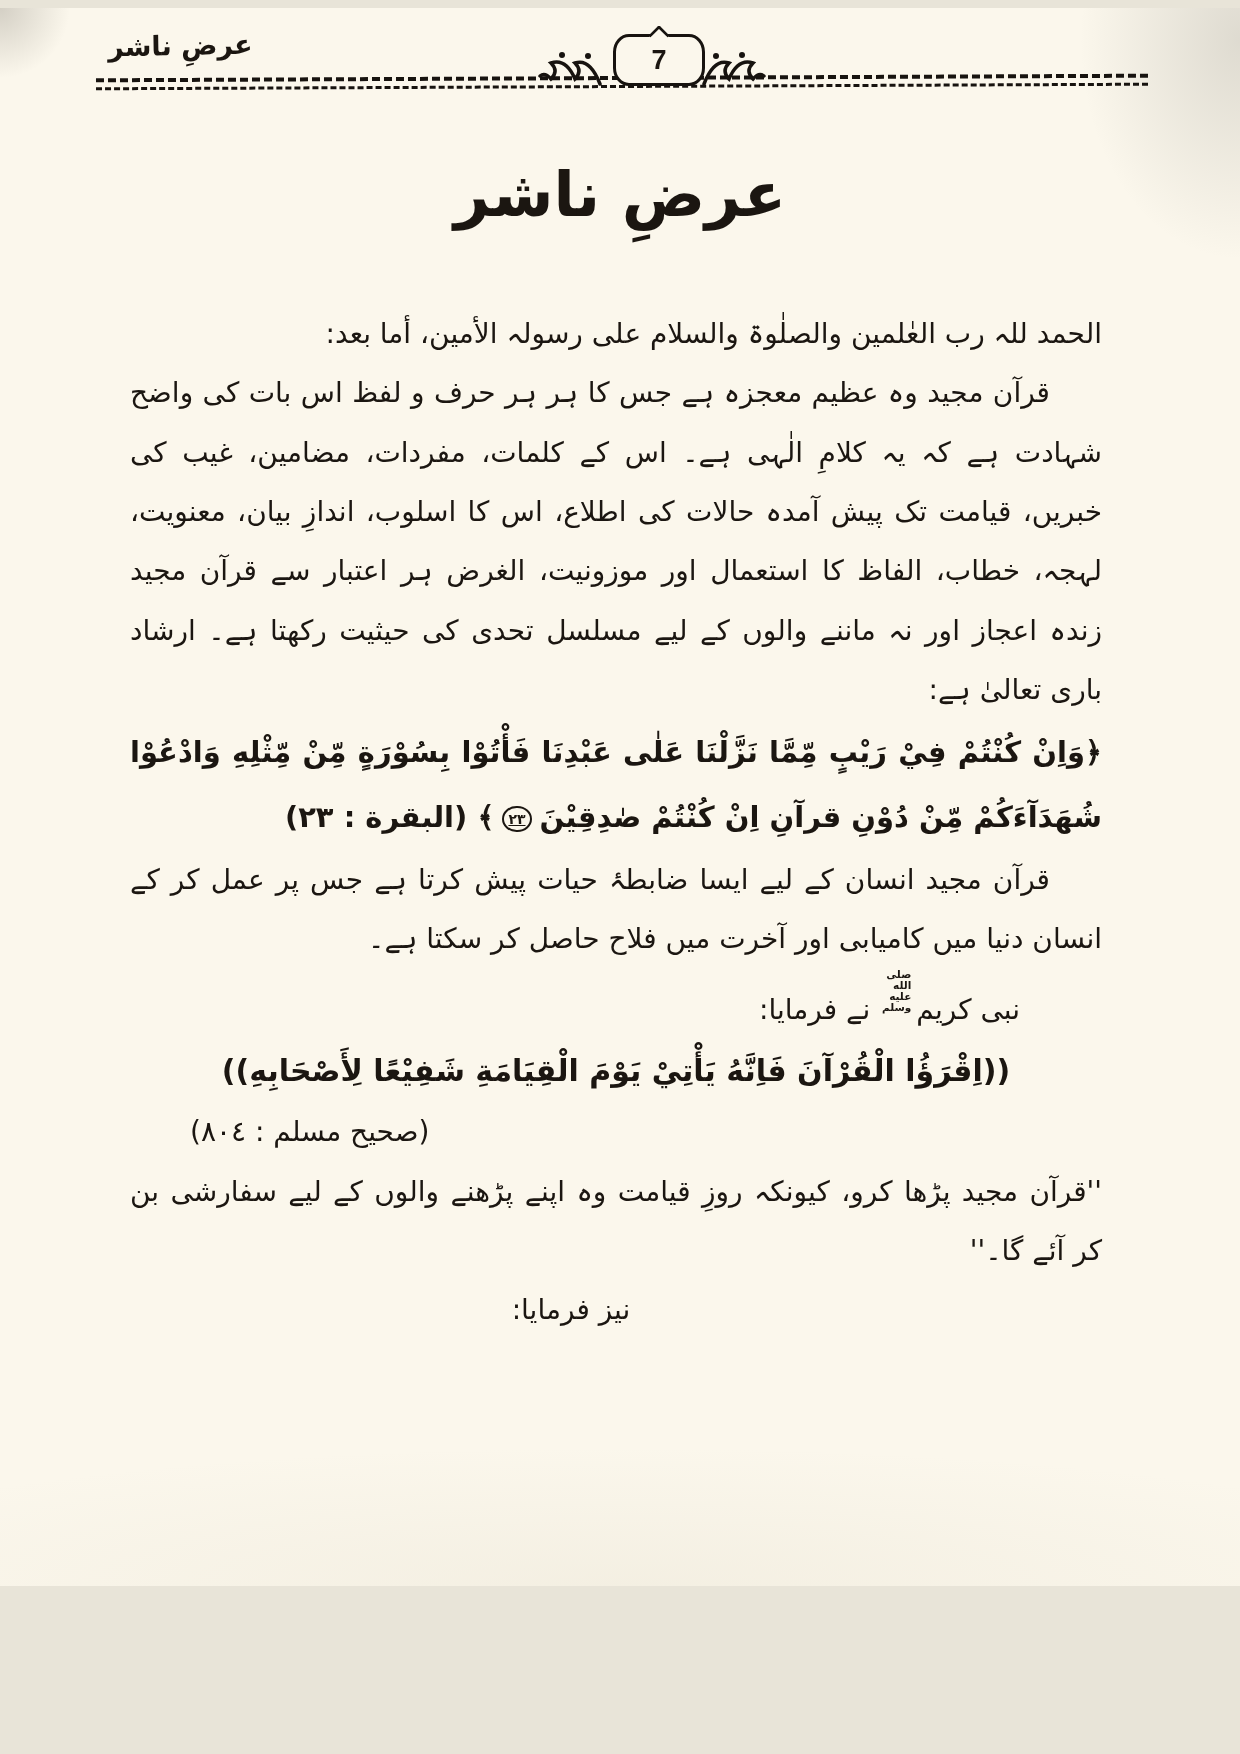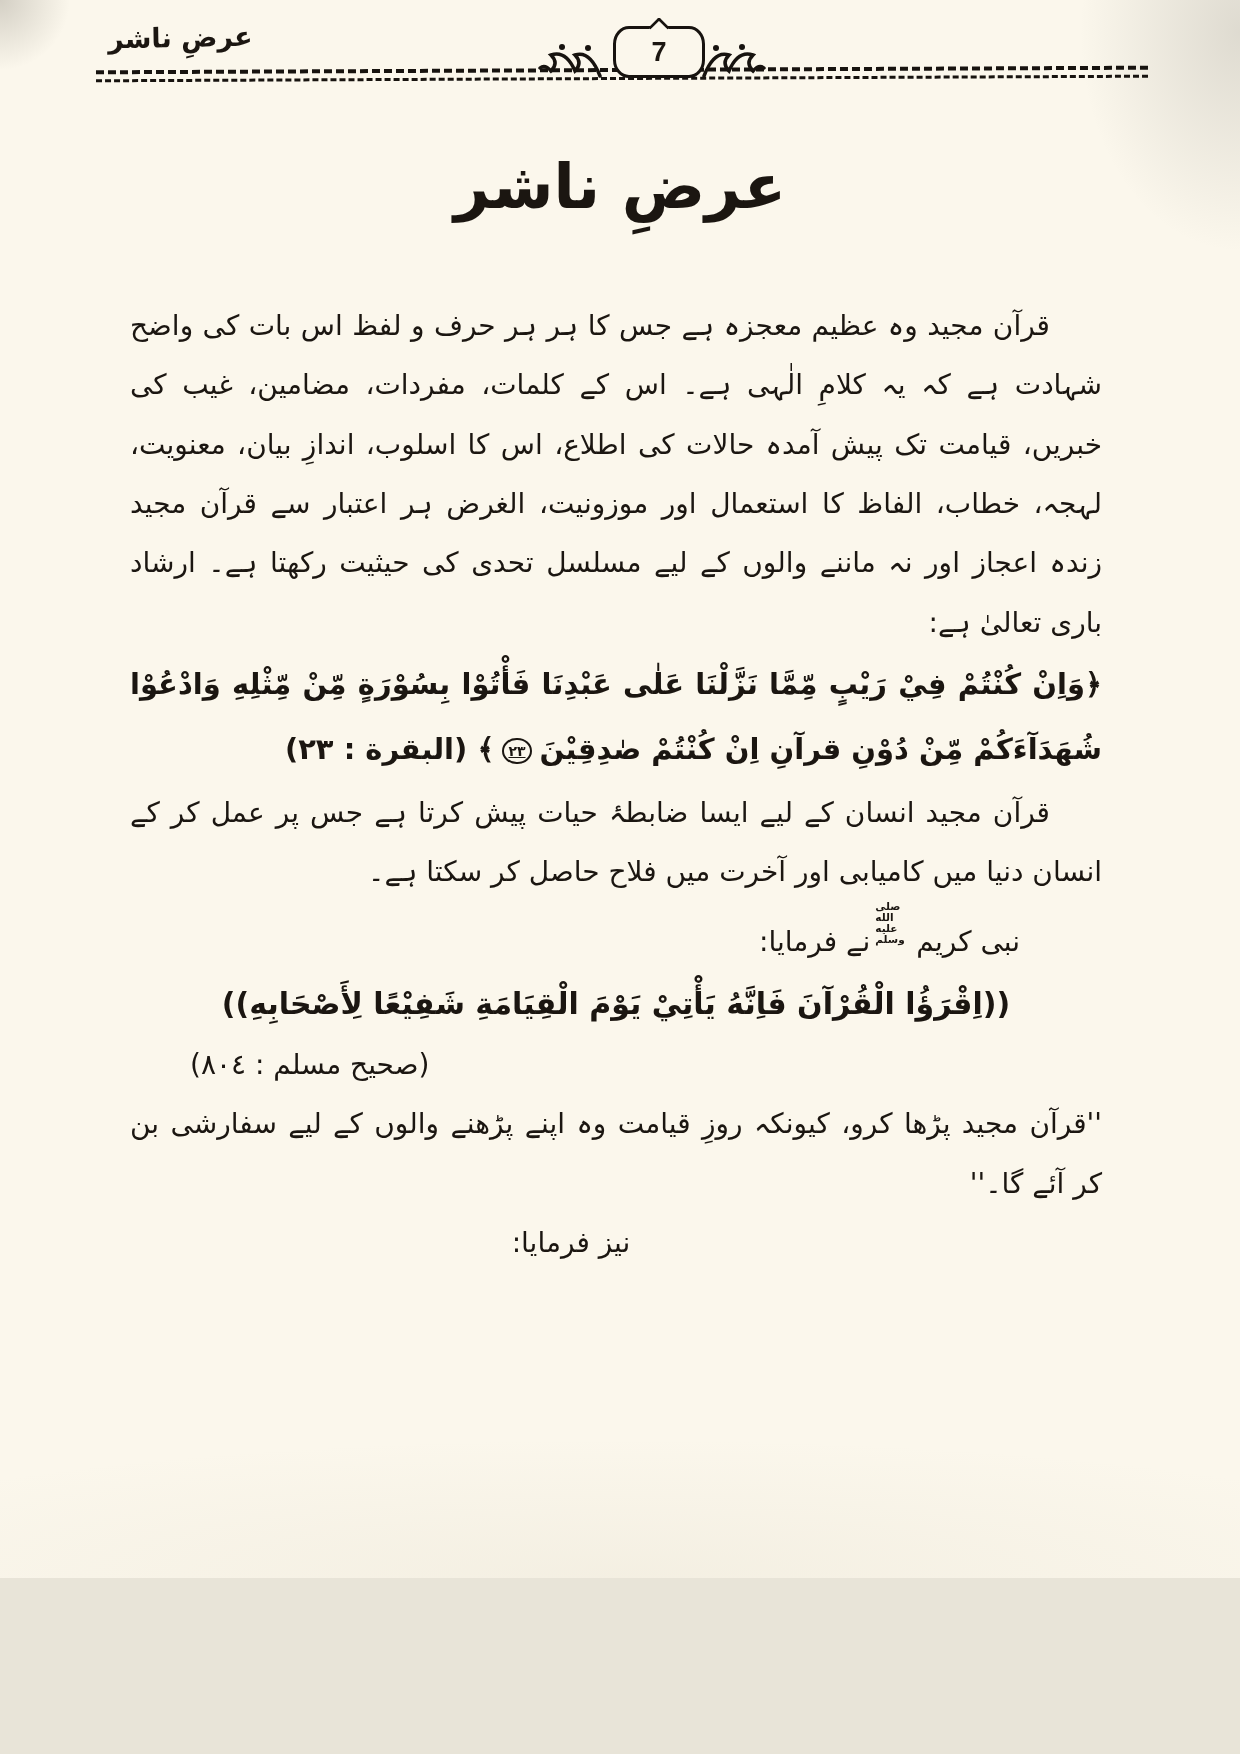--- a/index.html
+++ b/index.html
@@ -1,19 +1,19 @@
 <!DOCTYPE html>
 <html lang="ur"><head>
 <meta charset="utf-8">
 <style>
   html,body{margin:0;padding:0;background:#e8e4d8;}
   .page{
     position:relative;
     width:1240px;height:1578px;
-    margin:0 auto;
+    margin:8px auto;
     overflow:hidden;
     color:#1b1611;
     background-color:#fbf7ec;
     background-image:
       radial-gradient(circle at 0% 0%, rgba(110,105,95,.28) 0, rgba(110,105,95,0) 70px),
       radial-gradient(ellipse 160px 220px at 100% 2%, rgba(120,118,110,.22) 0, rgba(120,118,110,0) 100%),
       radial-gradient(ellipse 900px 140px at 50% 100%, rgba(180,170,140,.10) 0, rgba(180,170,140,0) 100%);
     font-family:"DejaVu Sans",sans-serif;
   }
 
@@ -78,21 +78,21 @@
     display:inline-block;border:2px solid currentColor;border-radius:50%;
     font-size:14px;line-height:1;padding:4px 4px;margin:0 8px;
     vertical-align:3px;font-weight:700;text-decoration:underline;
   }
   .vref{margin-left:4px;}
   .quote{margin-top:2px;}
   .para2{margin-top:4px;}
   .intro-line{text-align:right;padding-right:82px;margin-top:8px;}
   .salat{
     display:inline-block;width:36px;font-size:10.5px;line-height:1.05;
-    text-align:left;vertical-align:8px;margin:0 5px;font-weight:700;
+    text-align:right;vertical-align:8px;margin:0 5px;font-weight:700;
     white-space:normal;
   }
   .hadith{
     text-align:center;font-weight:700;font-size:30px;line-height:2.1;
     margin:6px 0 2px;
   }
   .ref-line{text-align:left;padding-left:60px;margin-top:2px;}
   .trans2{margin-top:8px;}
   .last-line{text-align:center;padding-right:90px;margin-top:12px;}
 </style>
@@ -120,20 +120,21 @@
         <circle cx="40" cy="7" r="3" fill="#17130f"></circle>
     </svg>
   </div>
 
   <div class="head-rule"></div>
 
   <div class="page-title">عرضِ ناشر</div>
 
   <div class="doc">
 
+    <p class="hamd">الحمد للہ رب العٰلمین والصلٰوۃ والسلام علی رسولہ الأمین، أما بعد:</p>
 
     <p class="para-indent">قرآن مجید وہ عظیم معجزہ ہے جس کا ہر ہر حرف و لفظ اس بات کی واضح شہادت ہے کہ یہ کلامِ الٰہی ہے۔ اس کے کلمات، مفردات، مضامین، غیب کی خبریں، قیامت تک پیش آمدہ حالات کی اطلاع، اس کا اسلوب، اندازِ بیان، معنویت، لہجہ، خطاب، الفاظ کا استعمال اور موزونیت، الغرض ہر اعتبار سے قرآن مجید زندہ اعجاز اور نہ ماننے والوں کے لیے مسلسل تحدی کی حیثیت رکھتا ہے۔ ارشاد باری تعالیٰ ہے:</p>
 
     <p class="verse"><span>﴿وَاِنْ كُنْتُمْ فِيْ رَيْبٍ مِّمَّا نَزَّلْنَا عَلٰى عَبْدِنَا فَأْتُوْا بِسُوْرَةٍ مِّنْ مِّثْلِهِ وَادْعُوْا شُهَدَآءَكُمْ مِّنْ دُوْنِ قرآنِ اِنْ كُنْتُمْ صٰدِقِيْنَ</span><span class="ayah-badge">٢٣</span><span>﴾</span>
       <span class="vref">(البقرة : ٢٣)</span>
     </p>
 
 
     <p class="para-indent para2">قرآن مجید انسان کے لیے ایسا ضابطۂ حیات پیش کرتا ہے جس پر عمل کر کے انسان دنیا میں کامیابی اور آخرت میں فلاح حاصل کر سکتا ہے۔</p>
 

